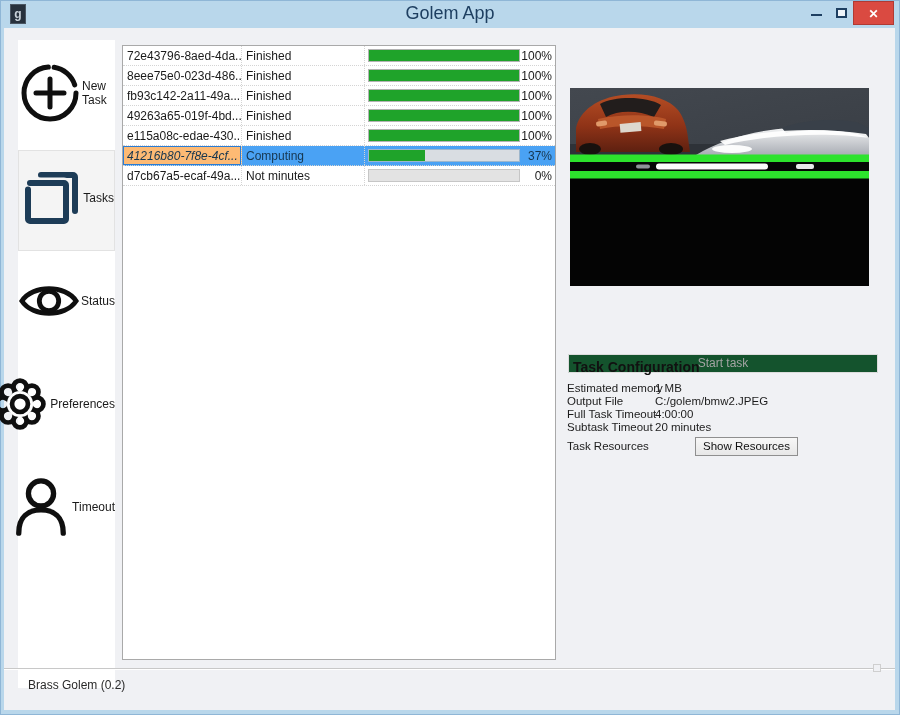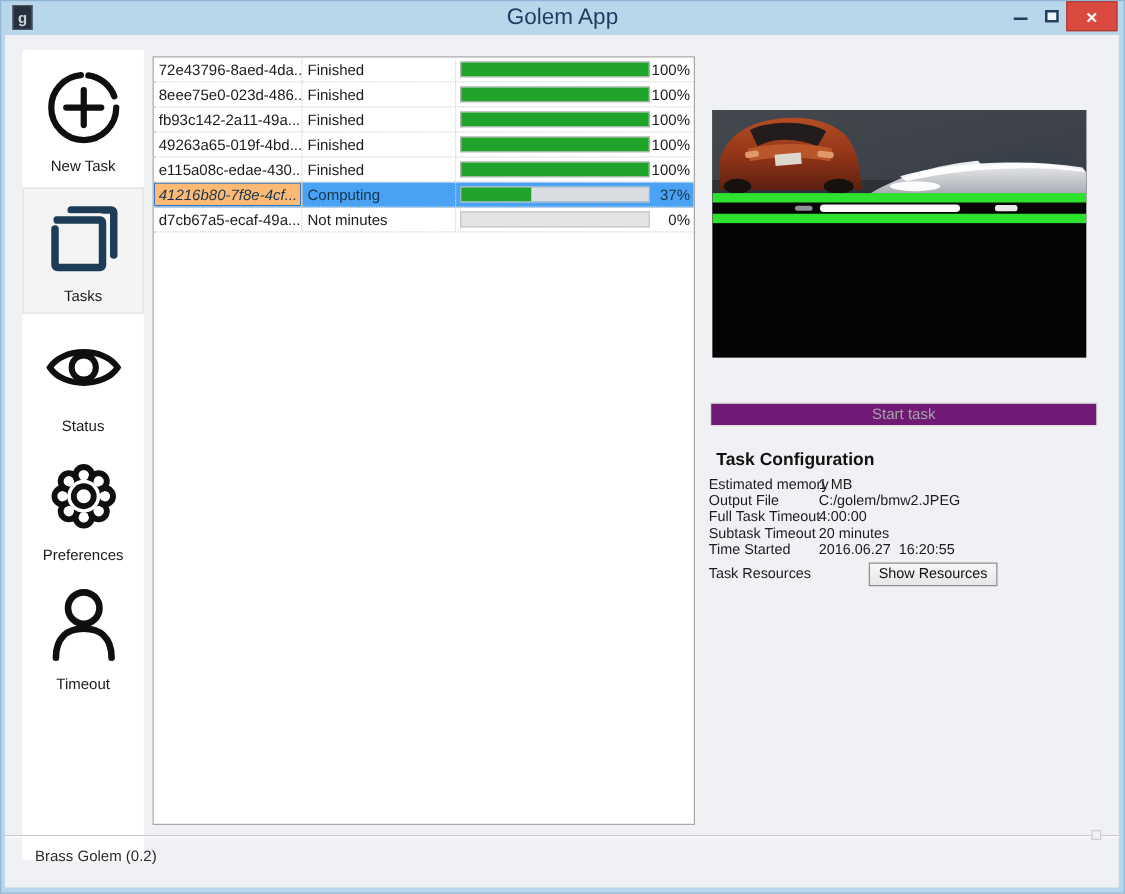--- a/index.html
+++ b/index.html
@@ -20,21 +20,21 @@
   .glyph-max { position:absolute; left:5px; top:6px; width:11px; height:10px; border:2px solid #1e3f61; background:#eef4f9; }
   .btn-close { position:absolute; left:853px; top:1px; width:41px; height:24px; background:#da4a41;
                color:#fff; text-align:center; line-height:24px; font-size:12px; font-weight:bold;
                border:1px solid #b03a33; }
 
   
   .content { position:absolute; left:4px; top:28px; width:891px; height:682px; background:#f0f1f4; }
 
   
   .sidebar { position:absolute; left:14px; top:12px; width:97px; height:648px; background:#ffffff; }
-  .side-item { position:absolute; left:0; width:97px; height:101px; display:flex; flex-direction:column;
+  .side-item { position:absolute; left:0; width:97px; height:101px; display:flex; flex-direction:row;
                align-items:center; justify-content:flex-end; padding-bottom:6px; cursor:default; }
   .side-item .icon-wrap { flex:1; display:flex; align-items:center; justify-content:center; width:100%; }
   .side-item .lbl { font-size:12px; color:#1a1a1a; }
   .side-item.selected { background:#f4f4f4; border:1px solid #e2e2e2; }
   .icon-black { color:#0f0f0f; } .icon-navy { color:#1d3c57; }
 
   
   .task-table { position:absolute; left:118px; top:17px; width:434px; height:615px;
                 background:#ffffff; border:1px solid #a9a9a9; overflow:hidden; }
   .task-row { display:grid; grid-template-columns:119px 123px 1fr; height:20px;
@@ -46,22 +46,22 @@
   .pbar { width:152px; height:13px; border:1px solid #b3b3b3; background:#e8e8e8; }
   .bar-fill { height:100%; background:#1fa32a; width:0; }
   .pct { margin-left:auto; width:33px; text-align:right; padding-right:1px; }
   .task-row.selected { background:#4aa2f4; color:#16364f; }
   .task-row.selected .cell-id { background:#fdba74; box-shadow:inset 0 0 0 1px #2a7cd4;font-style:italic; }
   .task-row.selected .pbar { background:#d9dde2; border-color:#9db6cc; }
   .task-row.zero .pbar { background:#e3e3e3; border-color:#c6c6c6; }
 
   
   .preview { position:absolute; left:566px; top:60px; width:299px; height:198px; background:#000; }
-  .start-btn { position:absolute; left:564px; top:294px; width:310px; height:19px;
-               background:#701a75; border:1px solid #dcdcdc; border-radius:1px;
+  .start-btn { position:absolute; left:564px; top:326px; width:310px; height:19px;
+               background:#14532d; border:1px solid #dcdcdc; border-radius:1px;
                font-size:12px; color:#a3a3a3; text-align:center; line-height:17px; cursor:default; }
   .cfg-head { position:absolute; left:569px; top:331px; font-size:14px; font-weight:bold; color:#111; }
   .cfg { position:absolute; left:563px; top:354px; width:322px; }
   .cfg-row { display:grid; grid-template-columns:88px auto; min-height:13px; line-height:12.9px;
              font-size:11.5px; color:#1c1c1c; align-items:start; }
   .cfg-row .lab { white-space:nowrap; }
   .cfg-row .val { white-space:pre; }
   .cfg-row.btn-row { margin-top:3px; align-items:center;gap:40px; }
   .res-btn { justify-self:start; font-size:11.5px; padding:2px 7px 3px 7px; color:#111;
              background:linear-gradient(#f7f7f7,#e7e7e7); border:1px solid #8f8f8f; cursor:default;
@@ -295,24 +295,20 @@
         <span class="val">C:/golem/bmw2.JPEG</span>
       </div>
       <div class="cfg-row">
         <span class="lab">Full Task Timeout</span>
         <span class="val">4:00:00</span>
       </div>
       <div class="cfg-row">
         <span class="lab">Subtask Timeout</span>
         <span class="val">20 minutes</span>
       </div>
-      <div class="cfg-row">
-        <span class="lab">Time Started</span>
-        <span class="val">2016.06.27  16:20:55</span>
-      </div>
       <div class="cfg-row btn-row">
         <span class="lab">Task Resources</span>
         <button class="res-btn">Show Resources</button>
       </div>
     </div>
 
     <div class="status-divider"></div>
     <div class="grip"></div>
     <div class="status-text">Brass Golem (0.2)</div>
 

